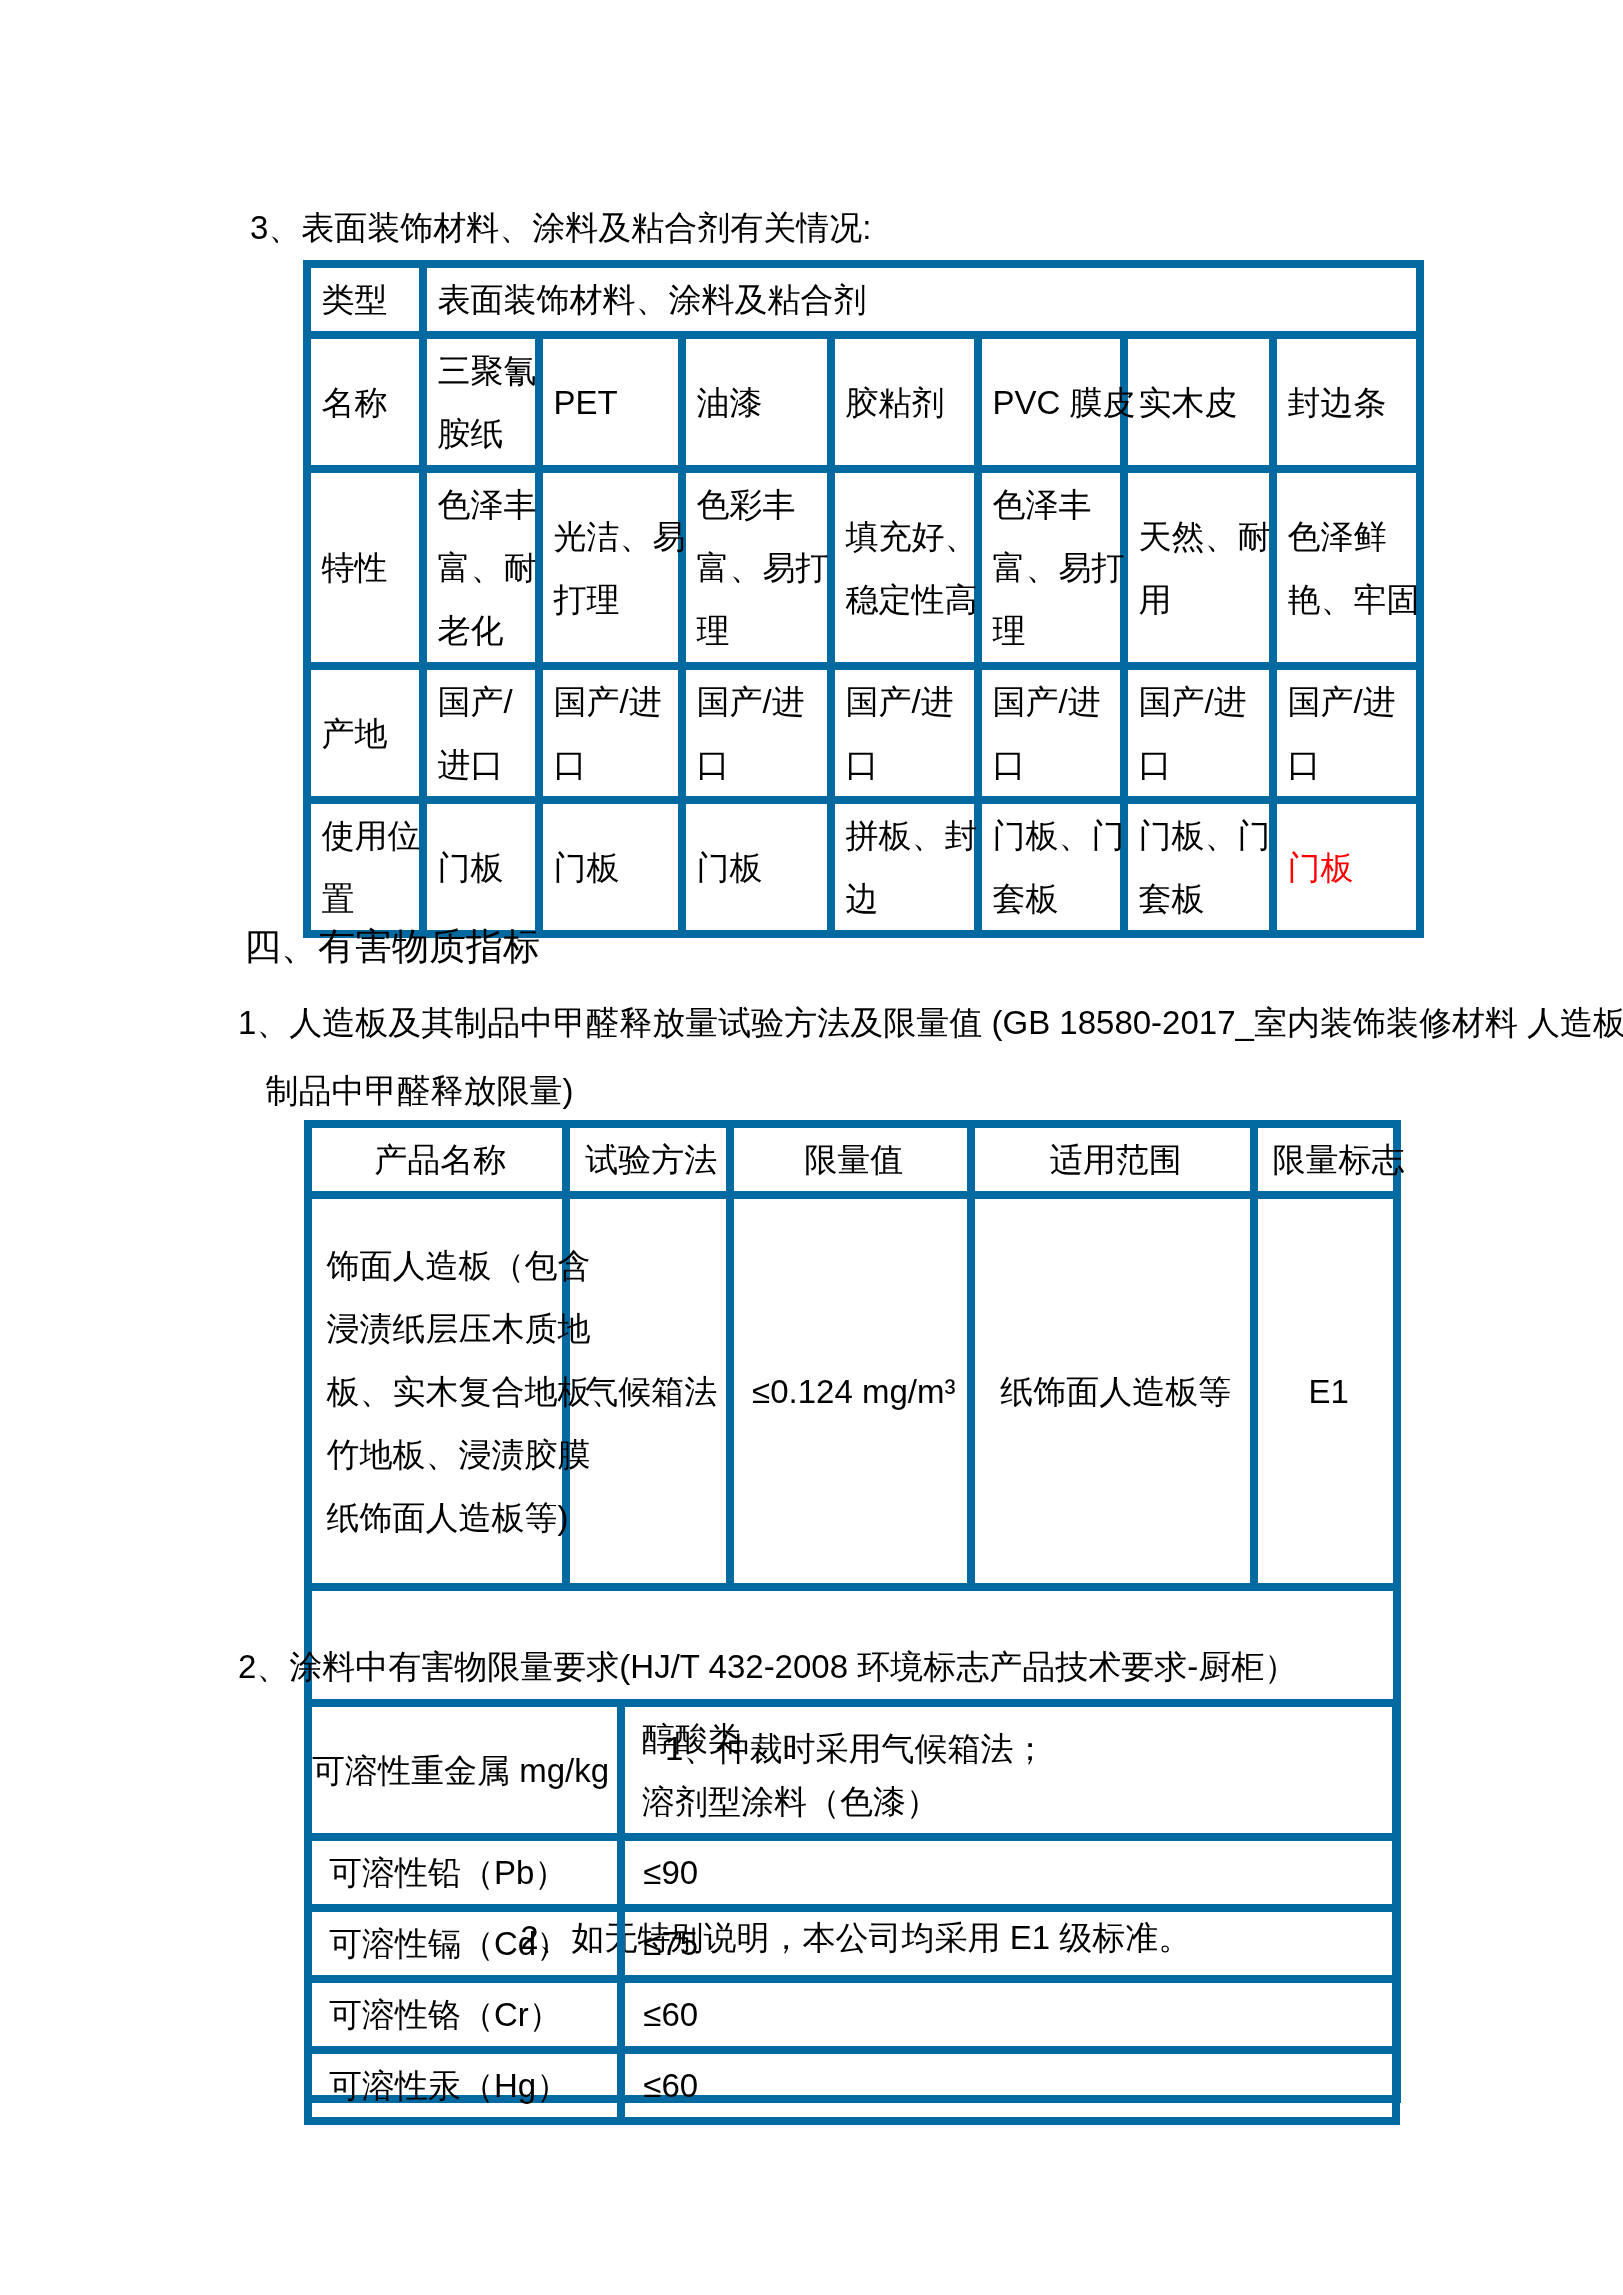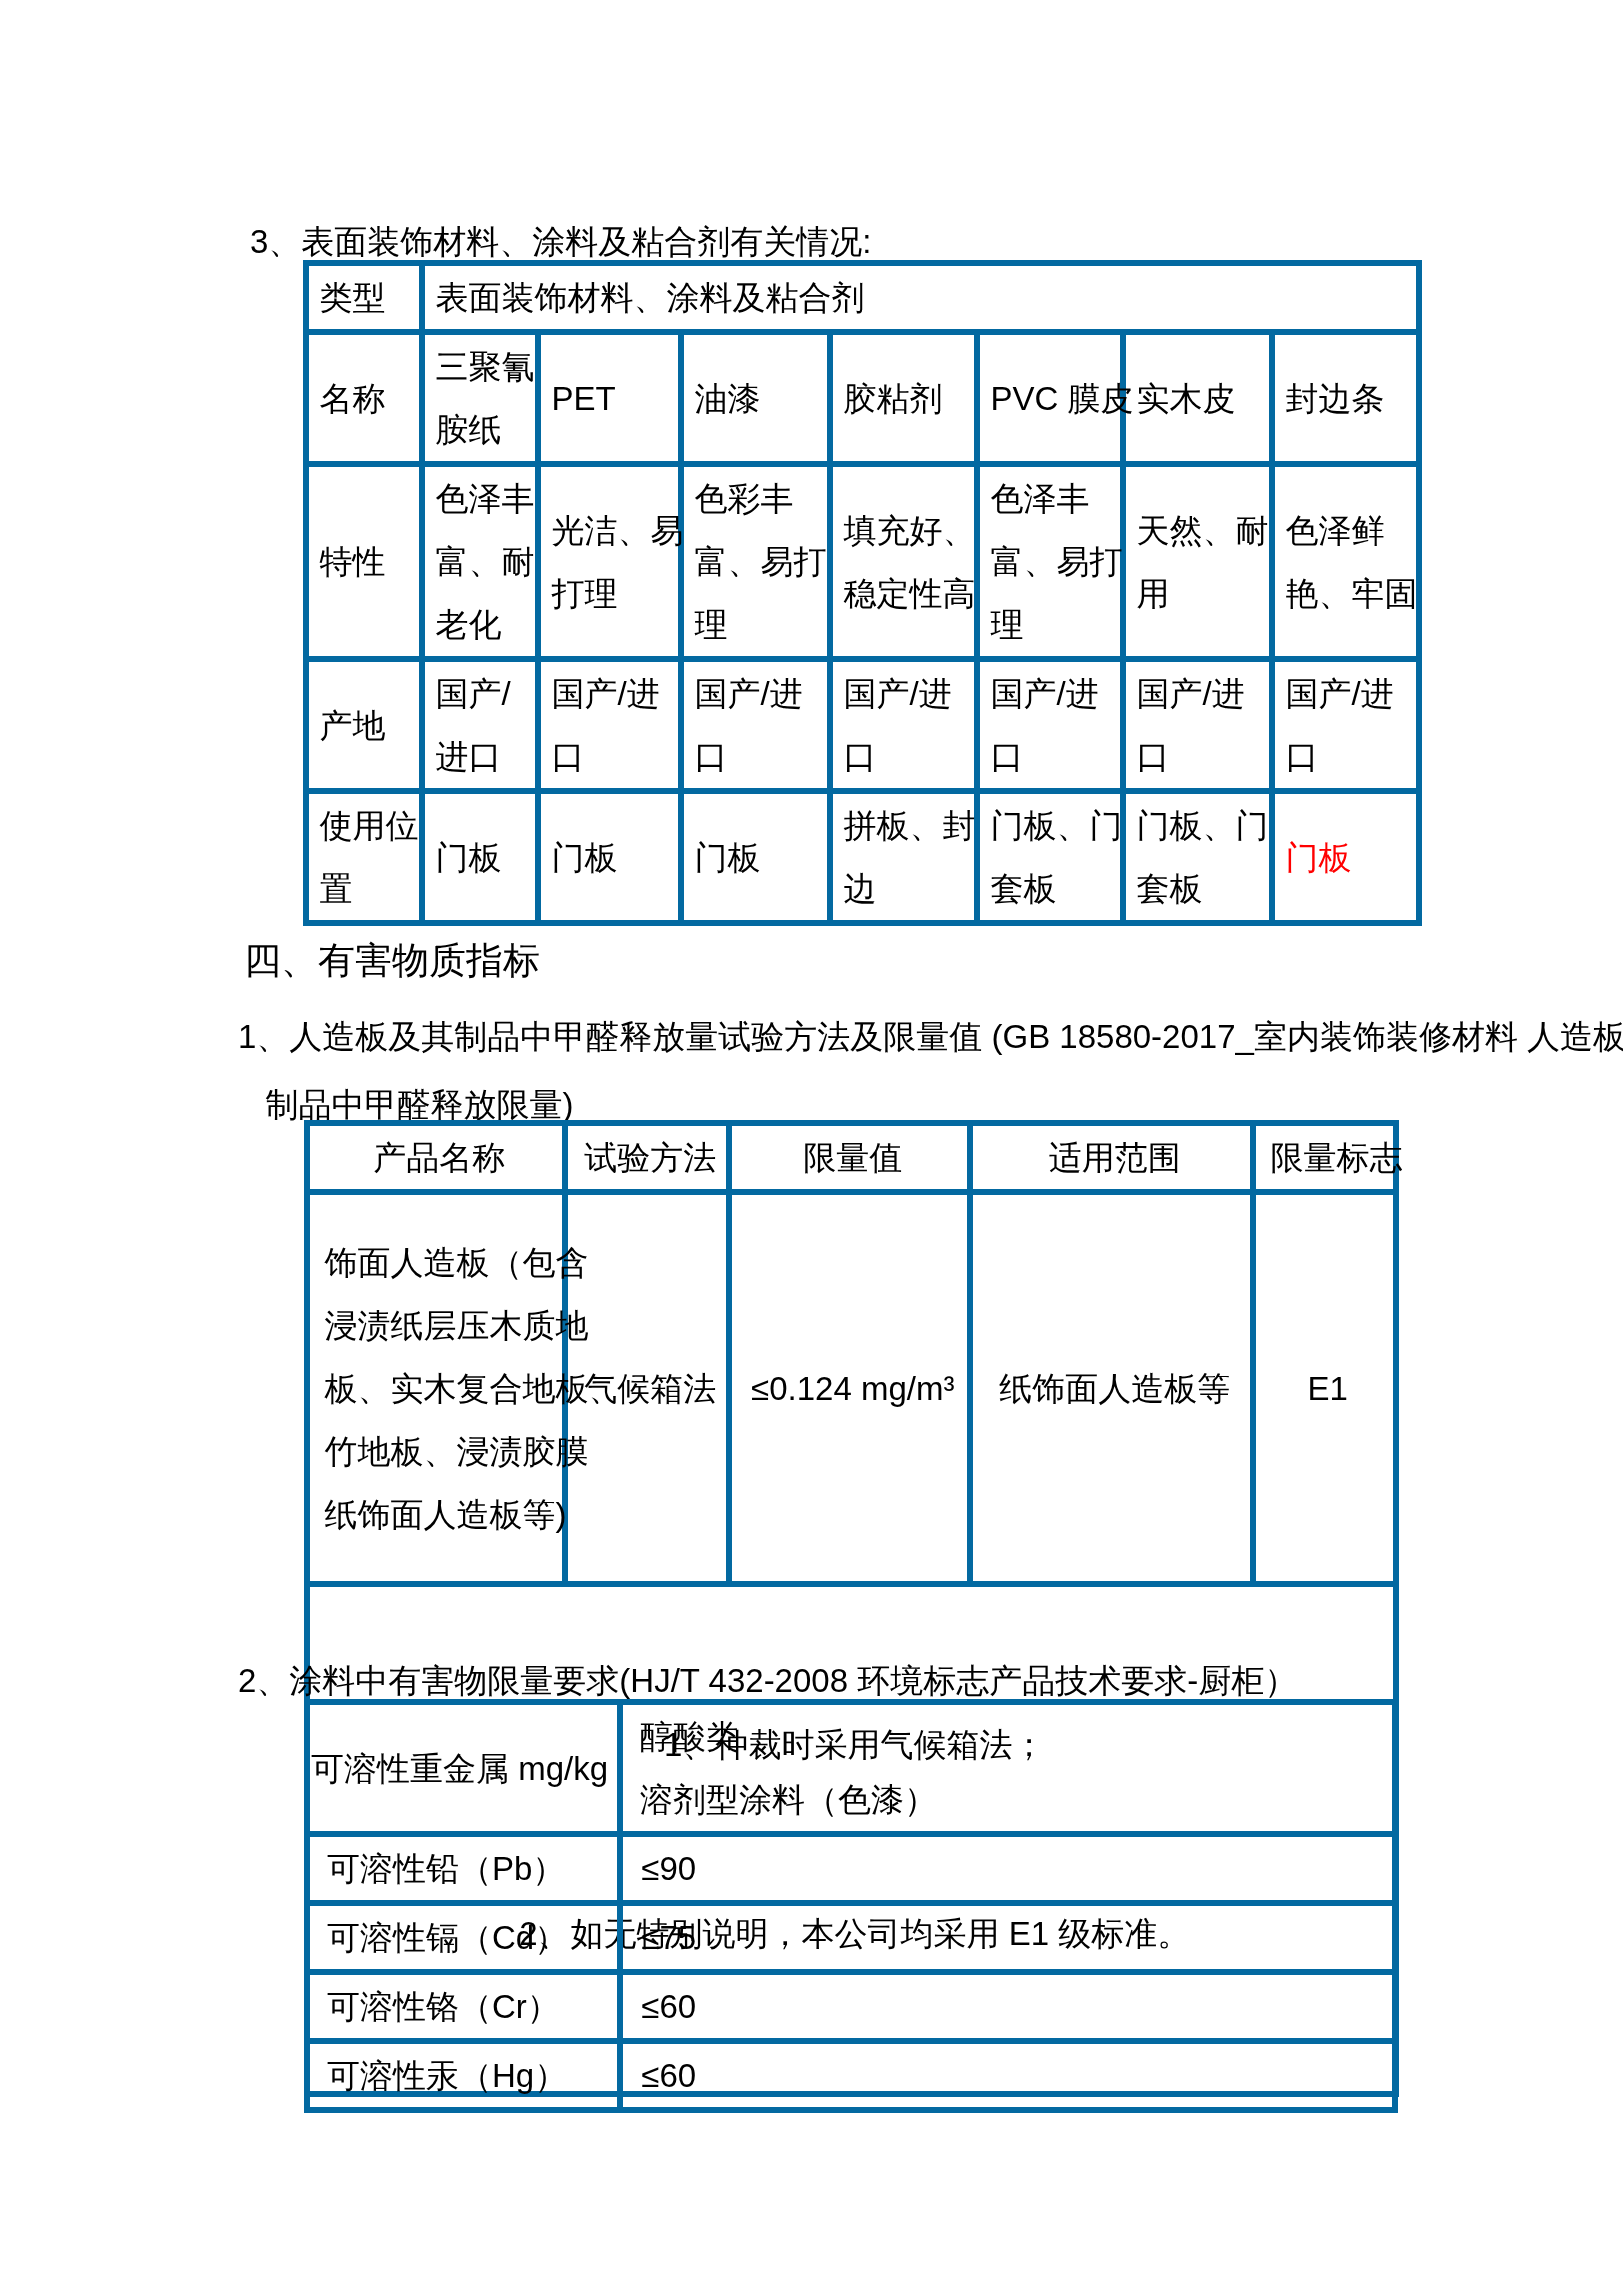--- a/index.html
+++ b/index.html
@@ -4,29 +4,29 @@
 <style>
   html,body{margin:0;padding:0;background:#888;}
   .page{
     position:relative;
     width:1623px;height:2295px;
     background:#ffffff;
     font-family:"Liberation Sans", sans-serif;
     color:#000;
     overflow:hidden;
   }
-  .abs{position:absolute;margin-top:14px;}
+  .abs{position:absolute;}
   .h3line{font-size:33px;line-height:42px;white-space:pre;}
   .h4line{font-size:37px;line-height:52px;font-weight:normal;white-space:pre;}
   .para{font-size:33px;line-height:68px;white-space:pre;}
   .hang{padding-left:27.5px;text-indent:-27.5px;}
   table{border-collapse:collapse;table-layout:fixed;}
   table.doc{position:absolute;}
   .doc td,.doc th{
-    border:6px solid #0369a1;
+    border:8px solid #0369a1;
     vertical-align:middle;
     text-align:left;
     font-size:33px;
     line-height:63px;
     font-weight:normal;
     padding:0 7.9px 0 10.5px;
     white-space:pre;
     overflow:visible;
   }
   table.doc{border:2.6px solid #000;}

